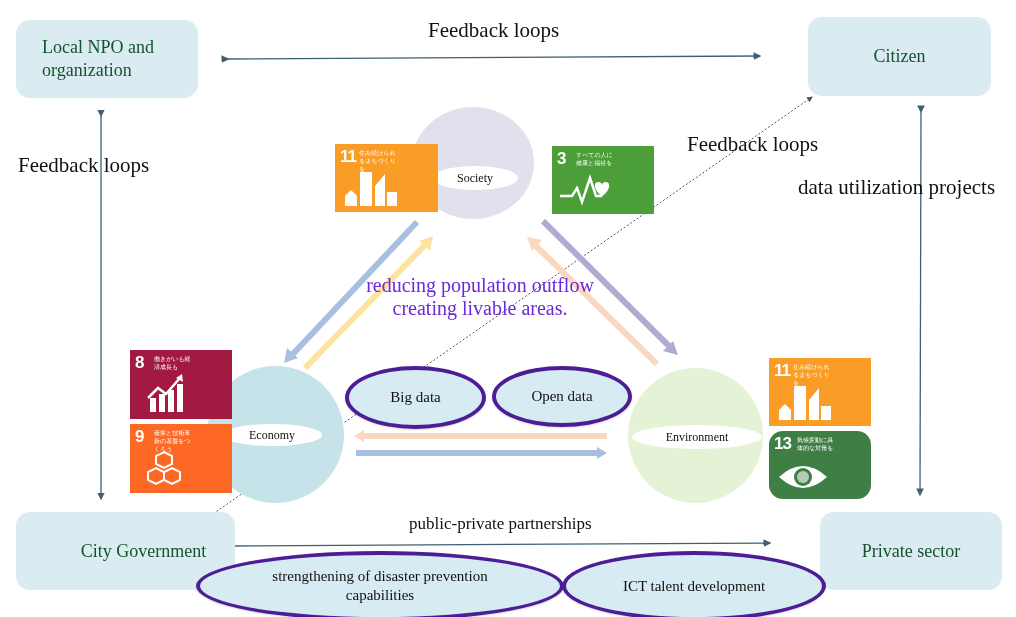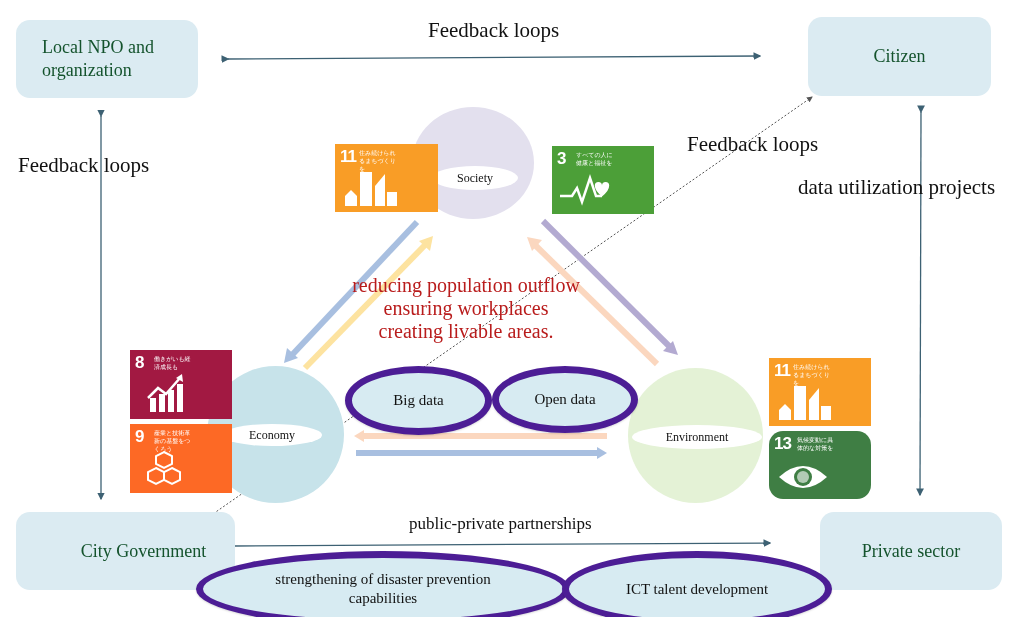--- a/index.html
+++ b/index.html
@@ -3,30 +3,30 @@
 <meta charset="utf-8">
 <style>
   html, body { margin: 0; padding: 0; background: #ffffff; }
   body { width: 1016px; height: 617px; position: relative; overflow: hidden;
          font-family: "Liberation Serif", "DejaVu Serif", serif; }
   .abs { position: absolute; }
   .stake { position: absolute; background: #dbebf2; border-radius: 14px;
            display: flex; align-items: center; justify-content: center; text-align: left;
            color: #14532d; font-size: 18px; line-height: 23px; }
   .lbl { position: absolute; color: #111; font-size: 21px; white-space: nowrap; }
-  .center-text { position: absolute; left: 316px; top: 274px; width: 300px; text-align: center;
-                 font-size: 20px; line-height: 23px; color: #b91c1c; }
+  .center-text { position: absolute; left: 330px; top: 274px; width: 300px; text-align: center;
+                 font-size: 20px; line-height: 23px; color: #6d28d9; }
   .sdg { position: absolute; color: #fff; font-family: "Liberation Sans", "DejaVu Sans", sans-serif; overflow: hidden; padding-left: 34px; }
   .sdg .num { position: absolute; left: 5px; top: 3px; font-weight: bold; font-size: 17px; letter-spacing: -1px; }
   .sdg .jp { position: absolute; left: 24px; top: 5px; font-size: 6px; line-height: 8px; width: 40px; }
   .sdg svg { position: absolute; left: 0; top: 0; }
   .pillar-label { position: absolute; background: #fff; border-radius: 50%;
                   display: flex; align-items: center; justify-content: center;
                   font-weight: normal; font-size: 12px; color: #111; }
-  .oval { position: absolute; border-radius: 50%; background: #d7ebf2; border: 7px solid #4c1d95;
+  .oval { position: absolute; border-radius: 50%; background: #d7ebf2; border: 4px solid #4c1d95;
           display: flex; align-items: center; justify-content: center; text-align: center;
           font-size: 15px; line-height: 19px; color: #111;
           box-shadow: 0 1px 2px rgba(0,0,0,0.15); }
 </style>
 </head>
 <body>
 
 <svg class="abs" style="left:0;top:0" width="1016" height="617">
   <defs>
     <marker id="mk" markerWidth="6" markerHeight="6" refX="5" refY="3" orient="auto">
@@ -104,21 +104,20 @@
   </g>
 
   <g>
     <line x1="356" y1="453" x2="598" y2="453" stroke="#a8bfe0" stroke-width="6"></line>
     <path d="M607,453 L597,447 L597,459 z" fill="#a8bfe0"></path>
   </g>
 </svg>
 
 <div class="center-text">
   <div>reducing population outflow</div>
-  <div>ensuring workplaces</div>
   <div>creating livable areas.</div>
 </div>
 
 <div class="oval" style="left:345px;top:366px;width:133px;height:55px;">
   <span>Big data</span>
 </div>
 <div class="oval" style="left:492px;top:366px;width:132px;height:53px;">
   <span>Open data</span>
 </div>
 

